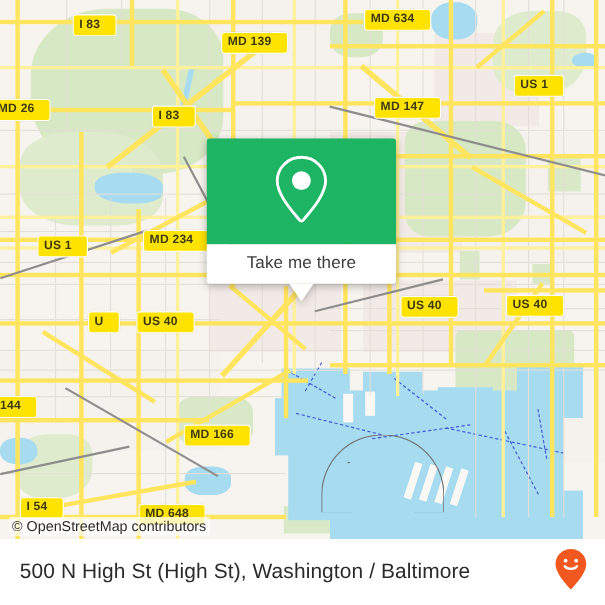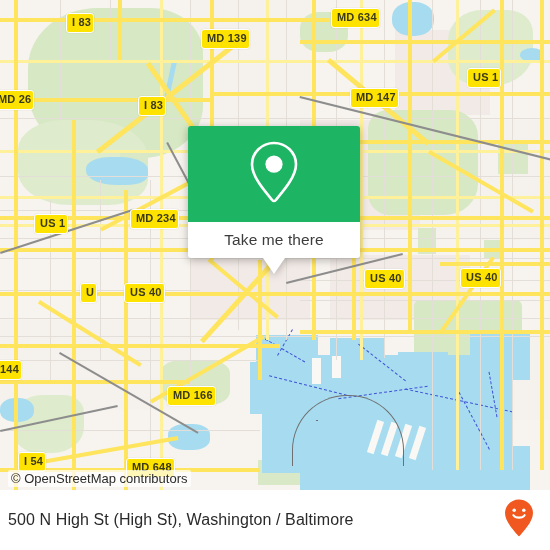--- a/index.html
+++ b/index.html
@@ -33,21 +33,21 @@
   .rd.railw{background:#8d8d8d;}
 
   .diag{transform-origin:0 0;}
 
   
   .ferry{position:absolute;border-top:1px dashed #3f51d8;height:0;}
 
   
   .shield{position:absolute;background:#ffe300;border:1.6px solid #ffffff;
           border-radius:3px;color:#3a3a18;font-size:11px;font-weight:bold;
-          line-height:1;padding:3px 2px 4px 5px;white-space:nowrap;
+          line-height:1;padding:3px 14px 4px 5px;white-space:nowrap;
           letter-spacing:.2px;box-shadow:0 0 0 .5px rgba(0,0,0,.05);}
 
   
   #city-label{position:absolute;left:222px;top:289px;font-size:21px;color:#6a6a6a;
               letter-spacing:.2px;font-weight:400;}
 
   
   #osm-attr{position:absolute;left:8px;top:470px;font-size:13px;color:#2b2b2b;
             background:rgba(255,255,255,.72);padding:1px 3px;border-radius:2px;}
 
@@ -59,21 +59,21 @@
   #callout-bottom{background:#ffffff;height:36px;border-radius:0 0 3px 3px;
                   display:flex;align-items:center;justify-content:center;}
   #callout-label{font-size:15.5px;color:#3c3c3c;letter-spacing:.1px;}
   #callout-tail{position:absolute;left:50%;margin-left:-11px;top:132px;width:0;height:0;
                 border-left:11px solid transparent;border-right:11px solid transparent;
                 border-top:16px solid #ffffff;}
 
   
   #footer{position:absolute;left:0;top:490px;width:550px;height:60px;background:#ffffff;
           display:flex;align-items:center;}
-  #footer-address{font-size:16px;color:#2a2a2a;margin-left:8px;letter-spacing:.1px;
+  #footer-address{font-size:19px;color:#2a2a2a;margin-left:18px;letter-spacing:.1px;
                   white-space:nowrap;}
   #brand{position:absolute;right:16px;top:50%;transform:translateY(-50%);
          display:flex;align-items:center;gap:1px;}
   #brand-word{font-size:33px;font-weight:bold;color:#1c1c1c;letter-spacing:-1.2px;
               line-height:1;}
 </style>
 </head>
 <body>
 
 <div id="app">
@@ -242,21 +242,21 @@
                   border-radius:55px 55px 0 0;"></div>
     </div>
 
     <div class="layer" id="shield-layer">
         <div class="shield" style="left: 66px; top: 13px;">I 83</div>
         <div class="shield" style="left: 201px; top: 29px;">MD 139</div>
         <div class="shield" style="left: 331px; top: 8px;">MD 634</div>
         <div class="shield" style="left: 467px; top: 68px;">US 1</div>
         <div class="shield" style="left: -8px; top: 90px;">MD 26</div>
         <div class="shield" style="left: 138px; top: 96px;">I 83</div>
-        <div class="shield" style="left: 350px; top: 88px;">MD 147</div>
+        <div class="shield" style="left: 340px; top: 88px;">MD 147</div>
         <div class="shield" style="left: 34px; top: 214px;">US 1</div>
         <div class="shield" style="left: 130px; top: 209px;">MD 234</div>
         <div class="shield" style="left: 80px; top: 283px;">U</div>
         <div class="shield" style="left: 124px; top: 283px;">US 40</div>
         <div class="shield" style="left: 364px; top: 269px;">US 40</div>
         <div class="shield" style="left: 460px; top: 268px;">US 40</div>
         <div class="shield" style="left: -6px; top: 360px;">144</div>
         <div class="shield" style="left: 167px; top: 386px;">MD 166</div>
         <div class="shield" style="left: 18px; top: 452px;">I 54</div>
         <div class="shield" style="left: 126px; top: 458px;">MD 648</div>

